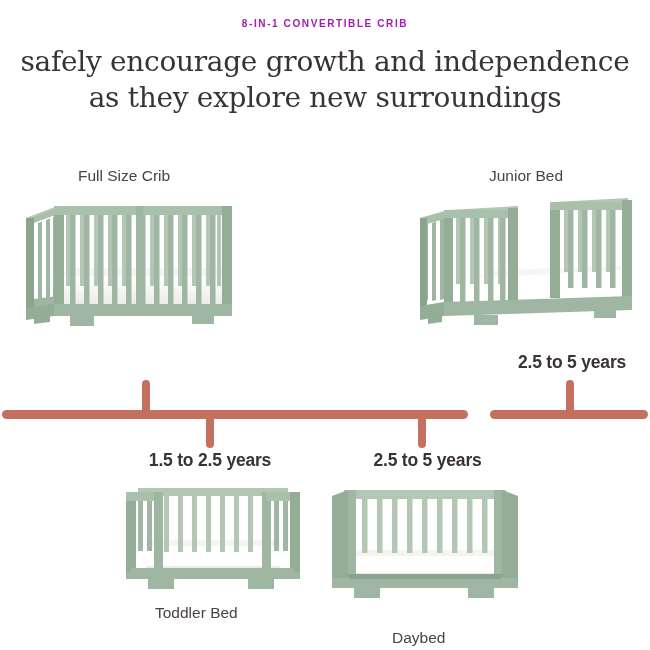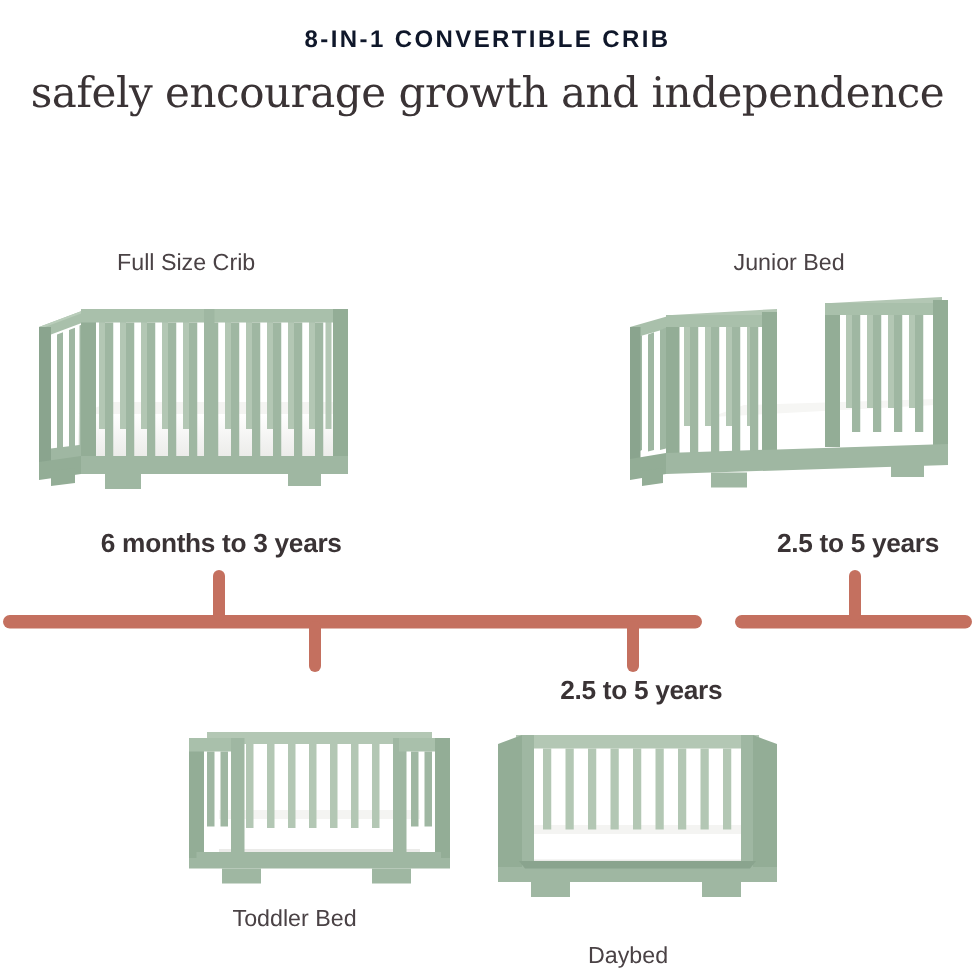--- a/index.html
+++ b/index.html
@@ -10,23 +10,23 @@
     color:#3a3335;
     overflow:hidden;
     position:relative;
   }
   .stage{position:absolute;inset:0;}
 
   
   .eyebrow{
     position:absolute;left:0;right:0;top:18px;
     text-align:center;
-    font-size:16px;font-weight:bold;
+    font-size:10px;font-weight:bold;
     letter-spacing:1.6px;
-    color:#0f172a;
+    color:#a21caf;
     font-family:"Liberation Sans",sans-serif;
   }
   .headline{
     position:absolute;left:0;right:0;top:44px;
     text-align:center;
     font-size:28px;line-height:1.28;
     font-weight:400;
     color:#3a3335;
     font-family:"DejaVu Serif",serif;
     letter-spacing:-0.3px;
@@ -86,20 +86,21 @@
 </style>
 </head>
 <body>
 
 <div class="stage">
 
   <div class="eyebrow">8-IN-1 CONVERTIBLE CRIB</div>
 
   <div class="headline">
     <span class="l1">safely encourage growth and independence</span>
+    <span class="l2">as they explore new surroundings</span>
   </div>
 
   <div class="cap cap-fullsize">Full Size Crib</div>
 
   <svg class="furn f-fullsize" width="248" height="148" viewBox="0 0 248 148">
     <defs>
       <linearGradient id="matG" x1="0" y1="0" x2="0" y2="1">
         <stop offset="0" stop-color="#ffffff"></stop>
         <stop offset="1" stop-color="#e9e9e7"></stop>
       </linearGradient>
@@ -159,21 +160,20 @@
     <rect x="118" y="14" width="7" height="106" fill="#9fb7a2"></rect>
 
     <rect x="36" y="112" width="178" height="12" fill="#9fb7a2"></rect>
     <polygon points="8,116 36,112 36,124 8,128" fill="#93ad96"></polygon>
 
     <rect x="52" y="124" width="24" height="10" fill="#9fb7a2"></rect>
     <rect x="174" y="122" width="22" height="10" fill="#9fb7a2"></rect>
     <polygon points="16,122 32,120 32,130 16,132" fill="#93ad96"></polygon>
   </svg>
 
-  <div class="age age-a">6 months to 3 years</div>
 
   <div class="cap cap-junior">Junior Bed</div>
 
   <svg class="furn f-junior" width="224" height="148" viewBox="0 0 224 148">
 
     <polygon points="56,86 206,78 206,112 56,118" fill="#ffffff"></polygon>
     <polygon points="56,86 78,78 206,74 206,78 56,86" fill="#f6f6f4"></polygon>
     <polygon points="56,112 206,108 206,116 56,120" fill="#e6e6e4"></polygon>
 
     <polygon points="30,18 100,14 100,22 30,26" fill="#b3c7b4"></polygon>
@@ -230,20 +230,21 @@
 
   <div class="age age-b">2.5 to 5 years</div>
 
   <div class="tl-bar tl-left"></div>
   <div class="tl-bar tl-right"></div>
   <div class="tl-tick tick-up-a"></div>
   <div class="tl-tick tick-up-b"></div>
   <div class="tl-tick tick-dn-a"></div>
   <div class="tl-tick tick-dn-b"></div>
 
+  <div class="age age-c">1.5 to 2.5 years</div>
   <div class="age age-d">2.5 to 5 years</div>
 
   <svg class="furn f-toddler" width="192" height="124" viewBox="0 0 192 124">
 
     <rect x="30" y="62" width="134" height="34" fill="#ffffff"></rect>
     <rect x="30" y="62" width="134" height="6" fill="#f4f4f2"></rect>
     <rect x="30" y="88" width="134" height="8" fill="#ebebe9"></rect>
 
     <rect x="22" y="10" width="150" height="8" fill="#b3c7b4"></rect>
 

